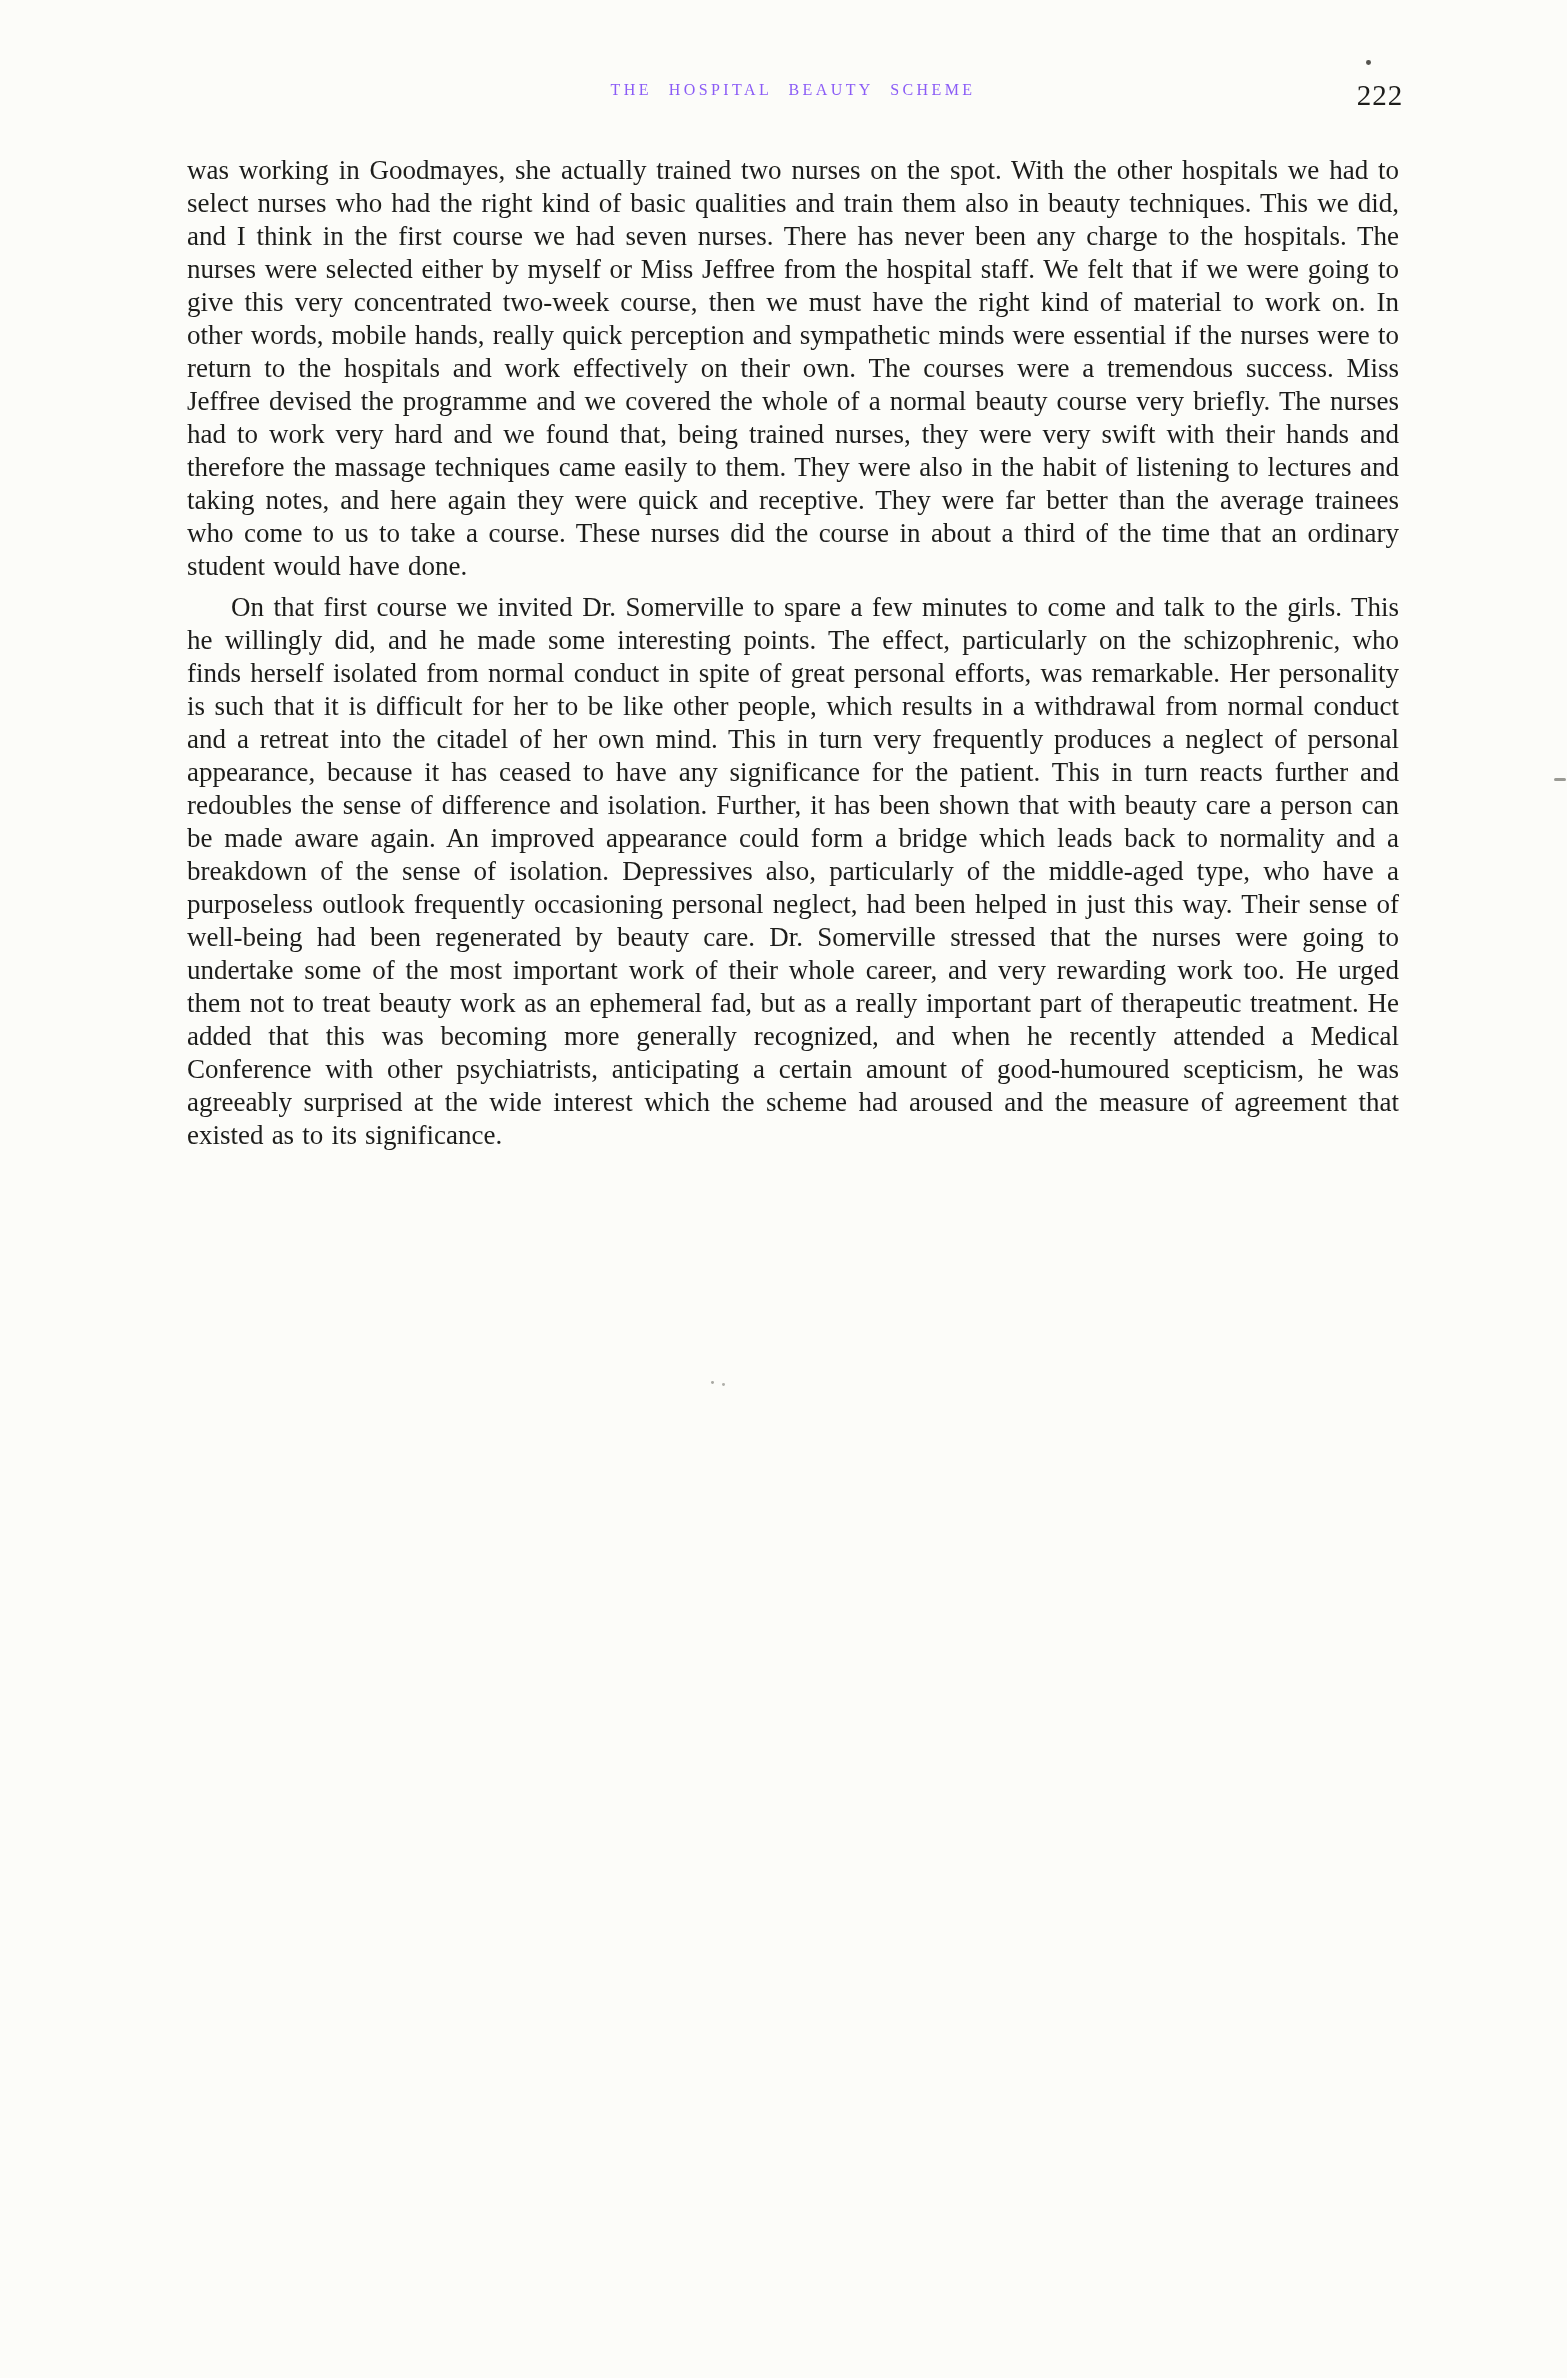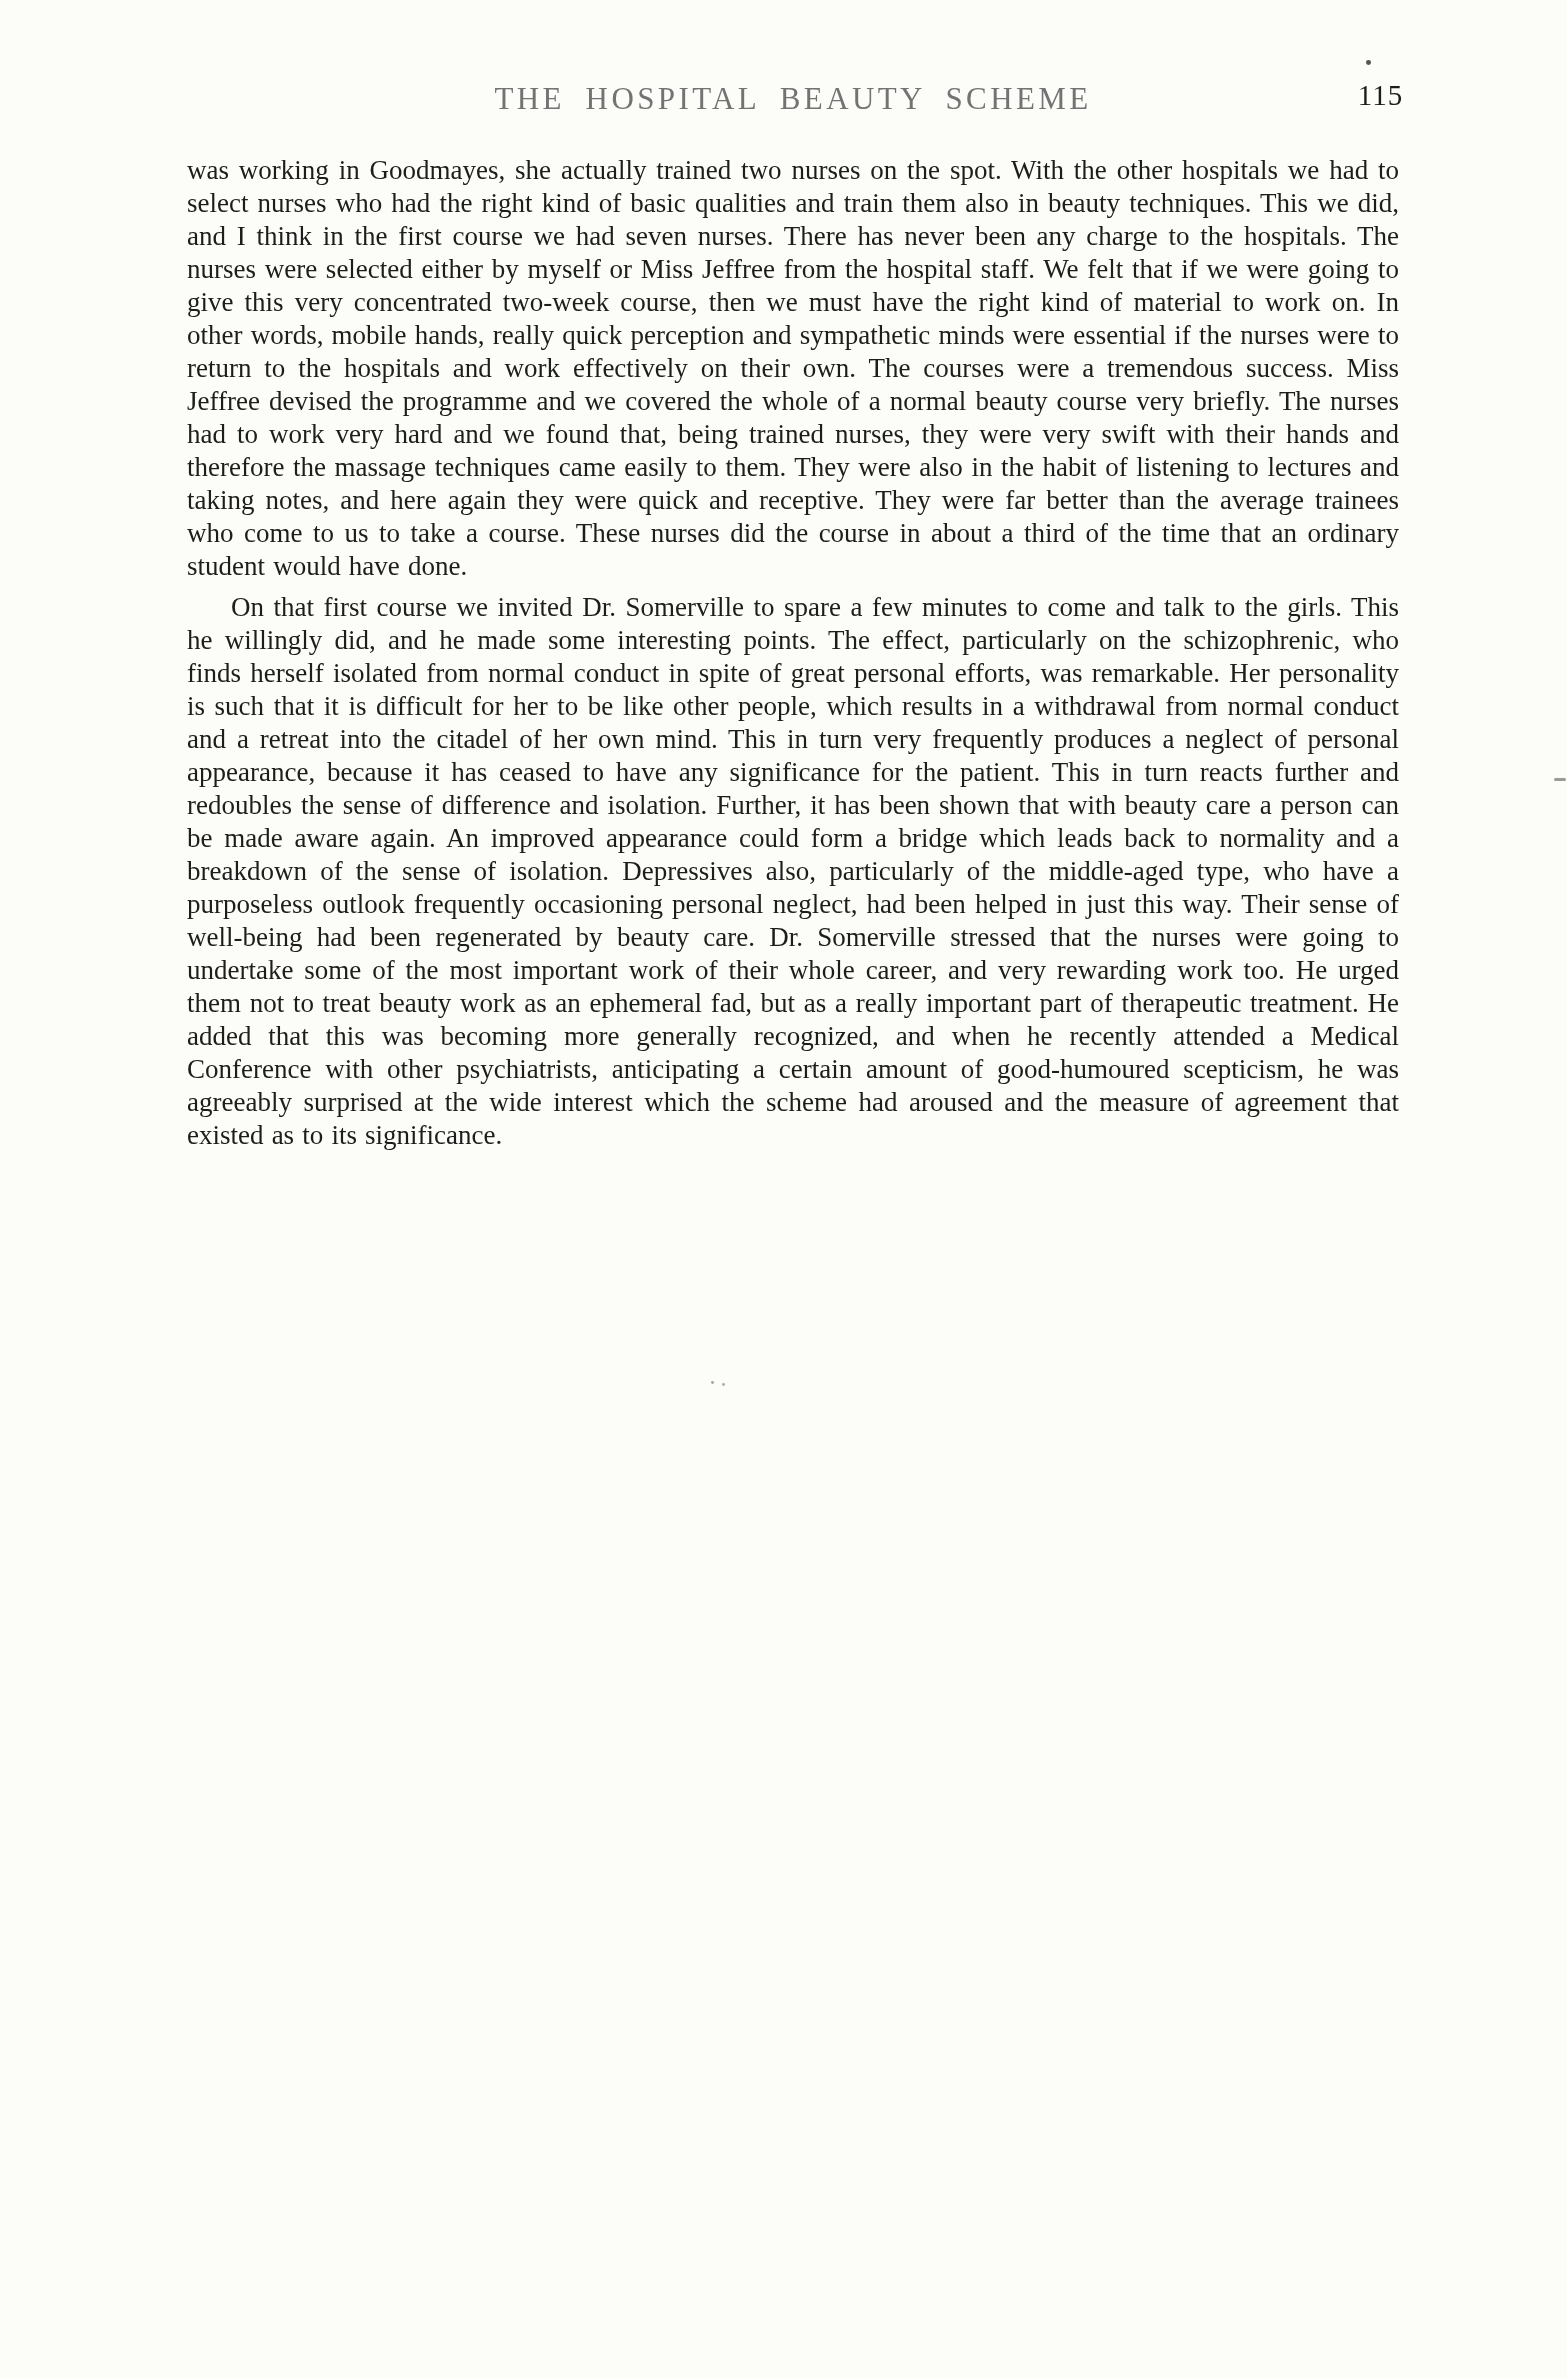--- a/index.html
+++ b/index.html
@@ -24,24 +24,24 @@
     width: 1228px;
   }
   .running-header {
     position: relative;
     height: 42px;
     margin-bottom: 31px;
   }
   .header-title {
     display: block;
     text-align: center;
-    font-size: 31px;
+    font-size: 16px;
     letter-spacing: 3.4px;
     word-spacing: 9.6px;
-    color: #737373;
+    color: #8b5cf6;
   }
   .page-number {
     position: absolute;
     right: 3.8px;
     top: -1.9px;
     font-size: 29px;
     letter-spacing: 1px;
     color: #1d1d1b;
   }
   .body-text p {
@@ -92,21 +92,21 @@
 </style>
 </head>
 <body>
 
 <div class="page">
 
   <div class="content">
 
     <div class="running-header">
       <span class="header-title">THE HOSPITAL BEAUTY SCHEME</span>
-      <span class="page-number">115</span>
+      <span class="page-number">222</span>
     </div>
 
     <div class="body-text">
       <p class="no-indent">was working in Goodmayes, she actually trained two nurses on the spot. With the other hospitals we had to select nurses who had the right kind of basic qualities and train them also in beauty techniques. This we did, and I think in the first course we had seven nurses. There has never been any charge to the hospitals. The nurses were selected either by myself or Miss Jeffree from the hospital staff. We felt that if we were going to give this very concentrated two-week course, then we must have the right kind of material to work on. In other words, mobile hands, really quick perception and sympathetic minds were essential if the nurses were to return to the hospitals and work effectively on their own. The courses were a tremendous success. Miss Jeffree devised the programme and we covered the whole of a normal beauty course very briefly. The nurses had to work very hard and we found that, being trained nurses, they were very swift with their hands and therefore the massage techniques came easily to them. They were also in the habit of listening to lectures and taking notes, and here again they were quick and receptive. They were far better than the average trainees who come to us to take a course. These nurses did the course in about a third of the time that an ordinary student would have done.</p>
       <p class="indent">On that first course we invited Dr. Somerville to spare a few minutes to come and talk to the girls. This he willingly did, and he made some interesting points. The effect, particularly on the schizophrenic, who finds herself isolated from normal conduct in spite of great personal efforts, was remarkable. Her personality is such that it is difficult for her to be like other people, which results in a withdrawal from normal conduct and a retreat into the citadel of her own mind. This in turn very frequently produces a neglect of personal appearance, because it has ceased to have any significance for the patient. This in turn reacts further and redoubles the sense of difference and isolation. Further, it has been shown that with beauty care a person can be made aware again. An improved appearance could form a bridge which leads back to normality and a breakdown of the sense of isolation. Depressives also, particularly of the middle-aged type, who have a purposeless outlook frequently occasioning personal neglect, had been helped in just this way. Their sense of well-being had been regenerated by beauty care. Dr. Somerville stressed that the nurses were going to undertake some of the most important work of their whole career, and very rewarding work too. He urged them not to treat beauty work as an ephemeral fad, but as a really important part of therapeutic treatment. He added that this was becoming more generally recognized, and when he recently attended a Medical Conference with other psychiatrists, anticipating a certain amount of good-humoured scepticism, he was agreeably surprised at the wide interest which the scheme had aroused and the measure of agreement that existed as to its significance.</p>
     </div>
 
   </div>
 
   <div class="artifact dot-above-number"></div>

